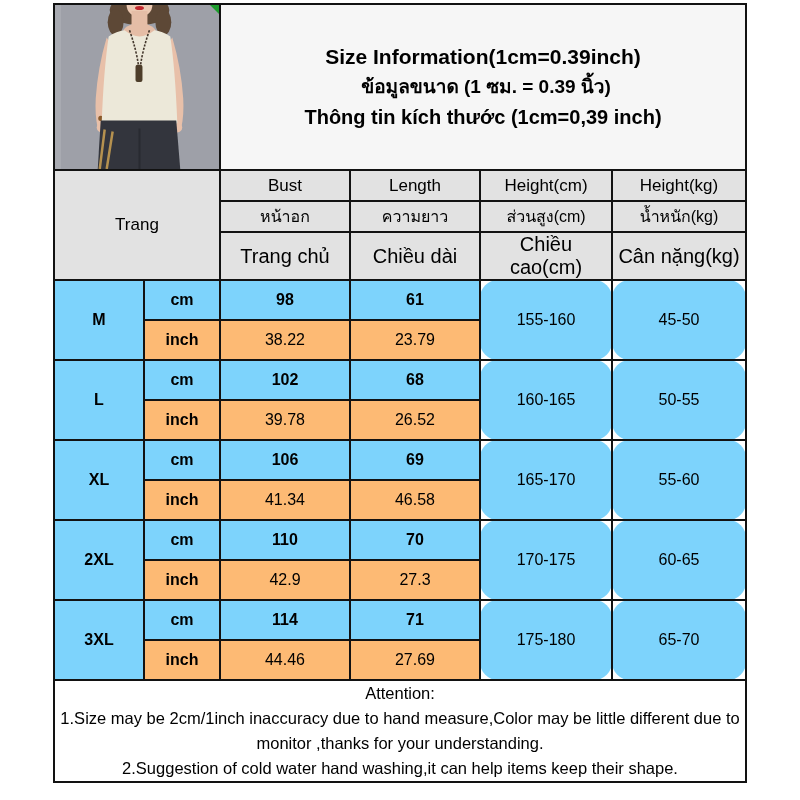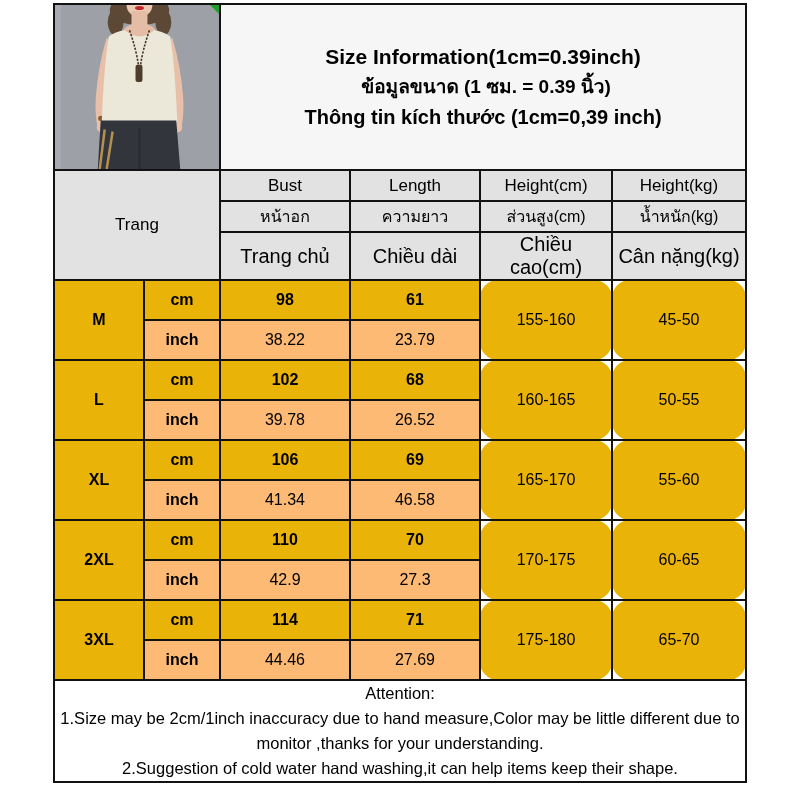--- a/index.html
+++ b/index.html
@@ -35,21 +35,21 @@
   .title-vi{font-size:20px;}
   
   tr.hdr td{height:29px;background:#e2e2e2;font-weight:400;font-size:17px;}
   td.size-hdr{background:#e2e2e2;font-size:31px;font-weight:700;}
   tr.hdr-th td{font-size:16px;}
   tr.hdr-vi td{font-size:20px;}
   
   tr.data td{height:38px;font-size:16px;}
   td.size-label{background:#dcdcdc;font-weight:700;font-size:18px;}
   td.unit{font-weight:700;font-size:16px;}
-  tr.row-cm td{background:#eab308;}
+  tr.row-cm td{background:#7dd3fc;}
   tr.row-inch td{background:#fdba74;}
   tr.row-cm td.val{font-weight:700;}
   td.range{background:#f1f1f1;font-weight:400;font-size:16px;border-radius:18px;}
   
   td.attention-cell{
     vertical-align:top;text-align:left;background:#ffffff;
     padding:2px 4px;font-size:16.5px;line-height:25px;font-weight:400;
   }
 </style>
 </head>

